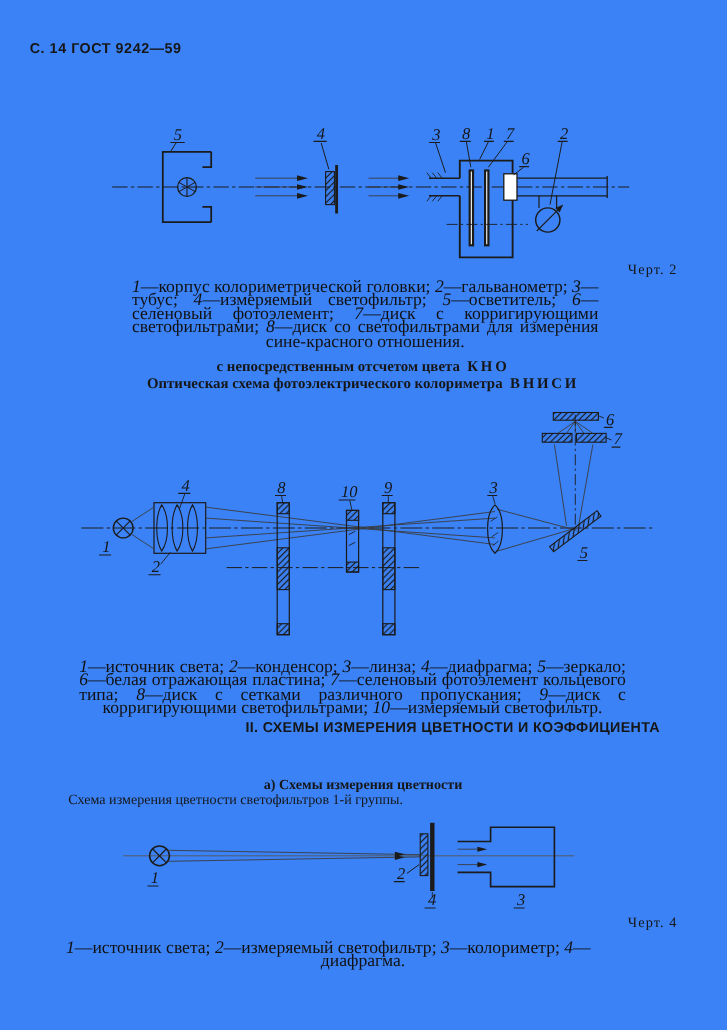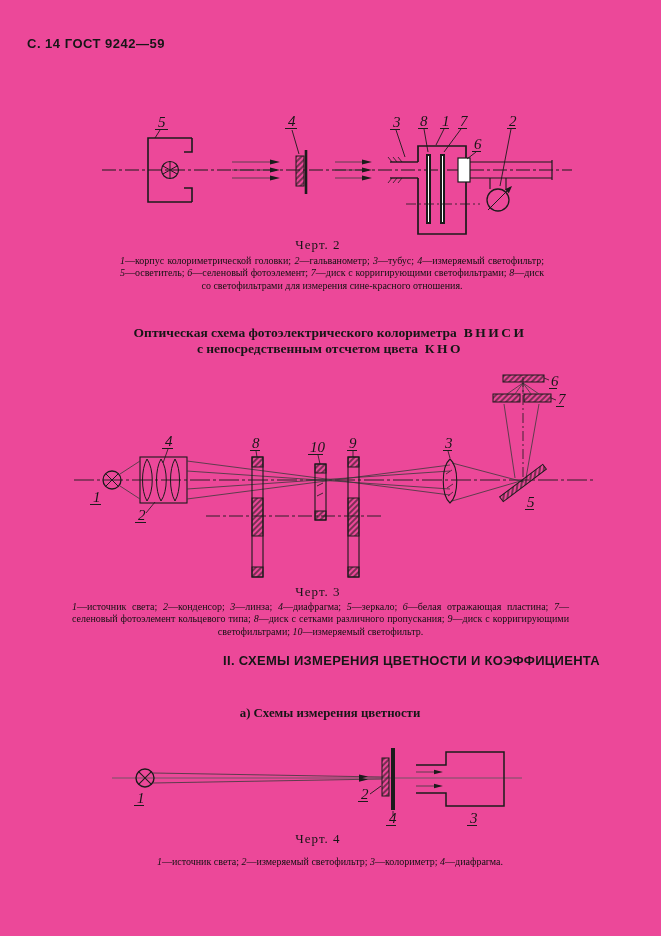--- a/index.html
+++ b/index.html
@@ -1,25 +1,25 @@
 <!DOCTYPE html>
 <html><head>
 <meta charset="utf-8">
 <style>
   html,body{margin:0;padding:0;background:#fff;}
   #page{
-    position:relative;width:661px;height:936px;background:#ec4899;overflow:hidden;
+    position:relative;width:661px;height:936px;background:#3b82f6;overflow:hidden;
     font-family:"Liberation Serif",serif;color:#161616;
   }
   .abs{position:absolute;}
   .hdr{font-family:"Liberation Sans",sans-serif;font-weight:bold;font-size:13px;letter-spacing:.5px;}
   .ftitle{width:540px;left:60px;text-align:center;font-weight:bold;font-size:13.5px;line-height:15.5px;}
   .wide{letter-spacing:2.5px;}
-  .figcap{width:540px;left:48px;text-align:center;font-size:13px;letter-spacing:1px;}
-  .legend{font-size:10px;line-height:12.4px;text-align:justify;text-align-last:center;color:#111;}
+  .figcap{width:540px;left:76px;text-align:right;font-size:13px;letter-spacing:1px;}
+  .legend{font-size:16px;line-height:12.4px;text-align:justify;text-align-last:center;color:#111;}
   .legend i{font-style:italic;}
   .sech{width:540px;left:60px;text-align:right;font-family:"Liberation Sans",sans-serif;font-weight:bold;font-size:13px;line-height:16.5px;letter-spacing:.3px;}
   .subh{width:540px;left:60px;text-align:center;font-weight:bold;font-size:12.8px;}
   .para{font-size:12.8px;}
   svg{display:block;}
   svg text{font-family:"Liberation Serif",serif;font-style:italic;font-size:15px;fill:#161616;}
   svg .ln{stroke:#1b1b1b;fill:none;}
   svg .ray{stroke:#3a3a3a;stroke-width:.8;fill:none;}
   svg .ah{fill:#1b1b1b;stroke:none;}
 </style>
@@ -130,22 +130,22 @@
       <text x="409" y="14">2</text>
       <line class="ln" x1="407" y1="16.5" x2="416" y2="16.5" stroke-width="1"></line>
       <line class="ln" x1="411" y1="17" x2="400" y2="74" stroke-width=".9"></line>
     </g>
   </svg>
 
   <div class="abs figcap" style="top:237px;">Черт. 2</div>
   <div class="abs legend" style="left:120px;top:255px;width:424px;"><i>1</i><span>—корпус колориметрической головки; </span><i>2</i><span>—гальванометр; </span><i>3</i><span>—тубус; </span><i>4</i><span>—измеряемый светофильтр; </span><i>5</i><span>—осветитель; </span><i>6</i><span>—селеновый фотоэлемент; </span><i>7</i><span>—диск с корригирующими светофильтрами; </span><i>8</i><span>—диск со светофильтрами для измерения сине-красного отношения.</span></div>
 
   <div class="abs ftitle" style="top:325px;">
+    <div><span>с непосредственным отсчетом цвета</span>&nbsp;&nbsp;<span class="wide">КНО</span></div>
     <div><span>Оптическая схема фотоэлектрического колориметра</span>&nbsp;&nbsp;<span class="wide">ВНИСИ</span></div>
-    <div><span>с непосредственным отсчетом цвета</span>&nbsp;&nbsp;<span class="wide">КНО</span></div>
   </div>
 
   <svg class="abs" style="left:60px;top:370px;" width="560" height="212" viewBox="0 0 560 212">
     <defs>
       <pattern id="h3" patternUnits="userSpaceOnUse" width="4" height="4" patternTransform="rotate(45)">
         <line x1="2" y1="0" x2="2" y2="4" stroke="#1b1b1b" stroke-width="1.1"></line>
       </pattern>
     </defs>
     <line class="ln" x1="14" y1="110" x2="535" y2="110" stroke-width=".9" stroke-dasharray="20 3 3 3"></line>
 
@@ -245,27 +245,27 @@
       <line class="ln" x1="496" y1="36.5" x2="504" y2="36.5" stroke-width="1"></line>
       <line class="ray" x1="463" y1="13" x2="447" y2="24"></line>
       <line class="ray" x1="463" y1="13" x2="455" y2="24"></line>
       <line class="ray" x1="463" y1="13" x2="463" y2="24"></line>
       <line class="ray" x1="463" y1="13" x2="471" y2="24"></line>
       <line class="ray" x1="463" y1="13" x2="479" y2="24"></line>
       <line class="ln" x1="463" y1="7" x2="463" y2="110" stroke-width=".8" stroke-dasharray="10 3 2 3"></line>
     </g>
   </svg>
 
-  <div class="abs figcap" style="top:584px;">Черт. 3</div>
   <div class="abs legend" style="left:72px;top:601px;width:497px;"><i>1</i><span>—источник света; </span><i>2</i><span>—конденсор; </span><i>3</i><span>—линза; </span><i>4</i><span>—диафрагма; </span><i>5</i><span>—зеркало; </span><i>6</i><span>—белая отражающая пластина; </span><i>7</i><span>—селеновый фотоэлемент кольцевого типа; </span><i>8</i><span>—диск с сетками различного пропускания; </span><i>9</i><span>—диск с корригирующими светофильтрами; </span><i>10</i><span>—измеряемый светофильтр.</span></div>
 
   <div class="abs sech" style="top:653px;">
     <div>II. СХЕМЫ ИЗМЕРЕНИЯ ЦВЕТНОСТИ И КОЭФФИЦИЕНТА</div>
   </div>
   <div class="abs subh" style="top:696px;margin-top:10px;">а) Схемы измерения цветности</div>
+  <div class="abs para" style="left:62px;top:720px;width:520px;">Схема измерения цветности светофильтров 1-й группы.</div>
 
   <svg class="abs" style="left:60px;top:746px;" width="560" height="82" viewBox="0 0 560 82">
     <defs>
       <pattern id="h4" patternUnits="userSpaceOnUse" width="4" height="4" patternTransform="rotate(45)">
         <line x1="2" y1="0" x2="2" y2="4" stroke="#1b1b1b" stroke-width="1.1"></line>
       </pattern>
     </defs>
     <line x1="52" y1="32" x2="462" y2="32" stroke="#555" stroke-width=".8"></line>
 
     <g>

